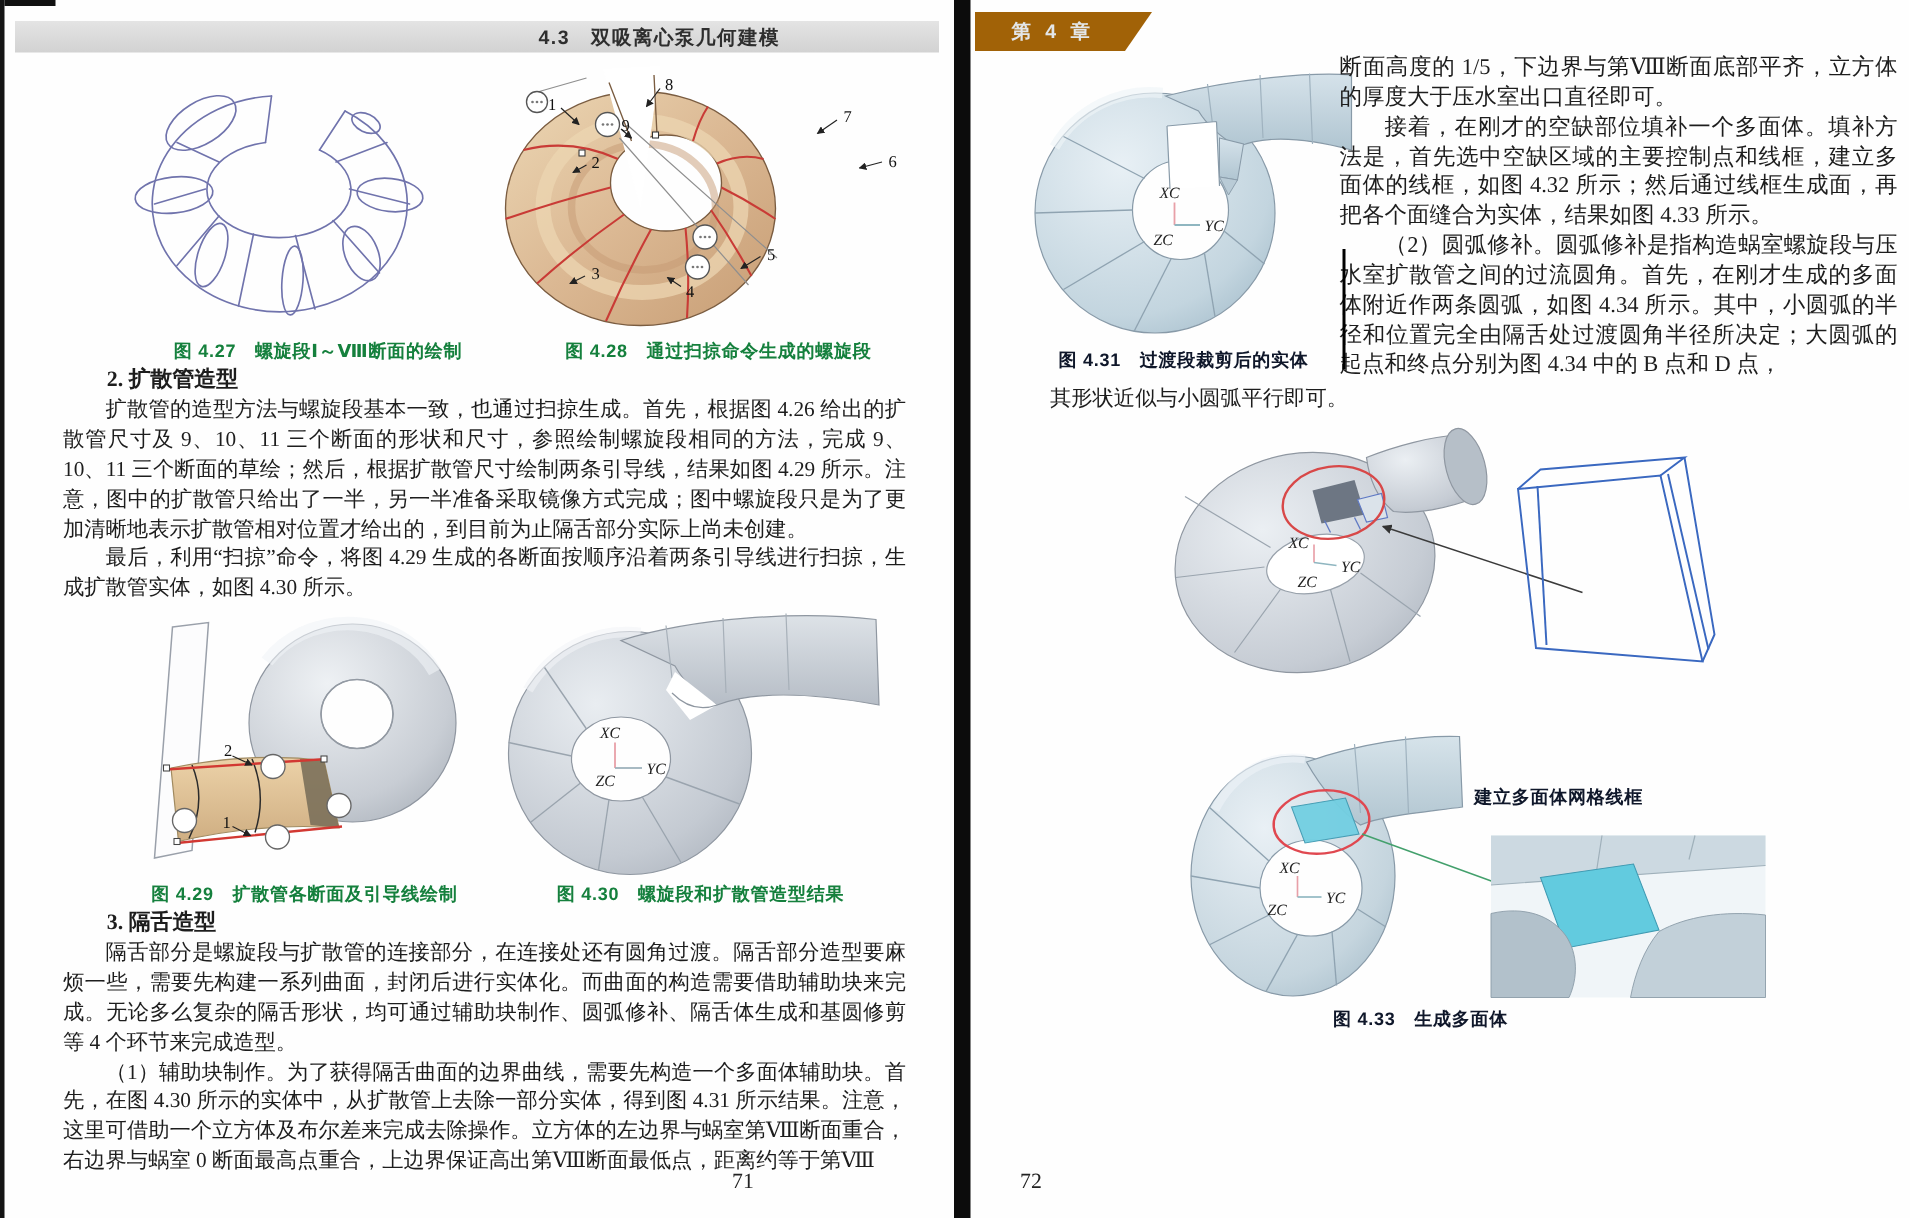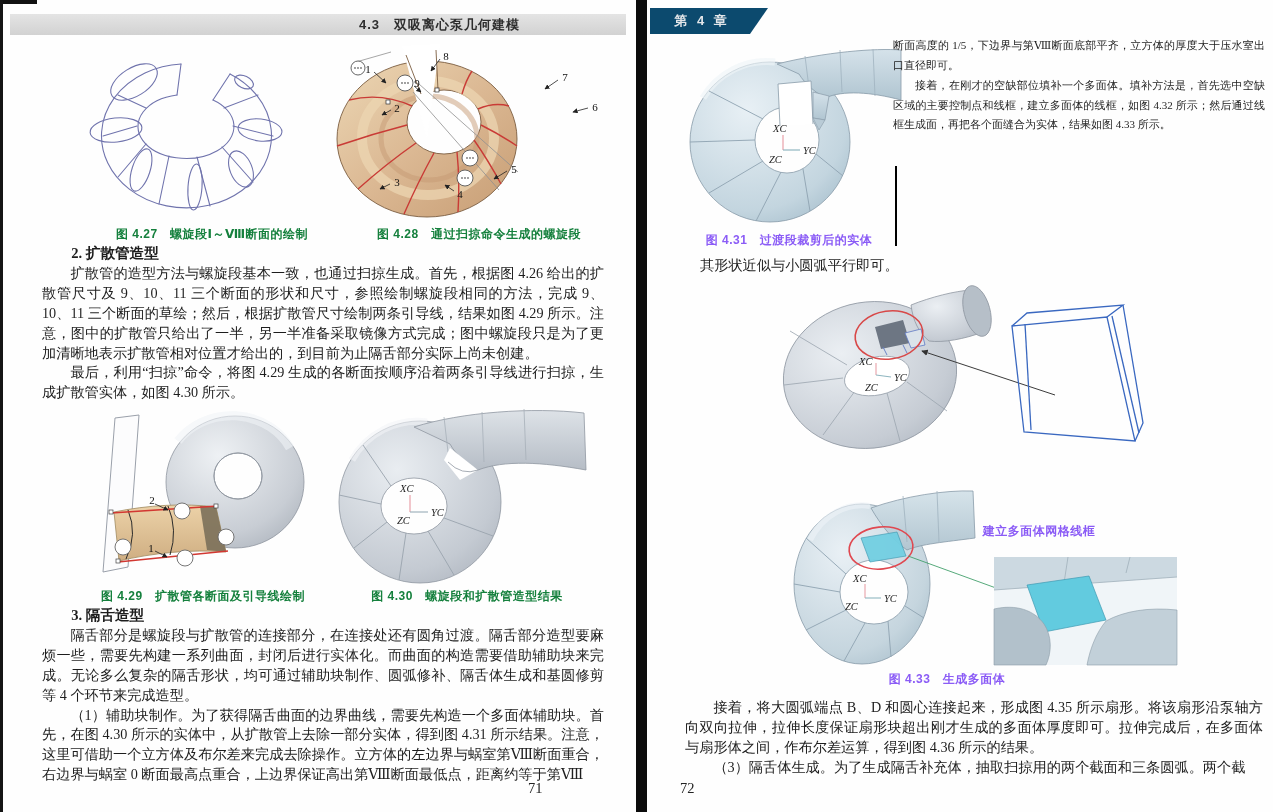--- a/index.html
+++ b/index.html
@@ -11,51 +11,51 @@
   .divider{position:absolute;left:636px;top:0;width:11px;height:812px;background:#0c0c0c;}
   .artifact{position:absolute;left:248px;top:166px;width:2px;height:80px;background:#000;}
   .page{position:absolute;top:0;height:812px;}
   .page-l{left:0;width:562px;}
   .page-r{left:647px;width:626px;}
   
   .l-header{position:absolute;left:10px;top:14px;width:616px;height:21px;line-height:21px;
             background:linear-gradient(to bottom,#e4e4e4,#d2d2d2);
             font-family:"Liberation Sans","DejaVu Sans",sans-serif;font-weight:700;font-size:13px;
             color:#2e2e2e;text-align:right;padding-right:106px;box-sizing:border-box;letter-spacing:1px;}
-  .chapter-tab{position:absolute;left:3px;top:8px;width:118px;height:26px;line-height:26px;background:#0c4a6e;
+  .chapter-tab{position:absolute;left:3px;top:8px;width:118px;height:26px;line-height:26px;background:#a16207;
             clip-path:polygon(0 0,100% 0,calc(100% - 18px) 100%,0 100%);
             font-family:"Liberation Sans","DejaVu Sans",sans-serif;font-weight:700;font-size:13px;
             color:#e3e6e9;text-align:center;padding-right:14px;box-sizing:border-box;letter-spacing:3px;}
   .chapter-bar{position:absolute;left:124px;top:10px;width:474px;height:23px;line-height:23px;
             background:linear-gradient(to right,#cdd0d3,#d8dadc 45%,#e2e4e5);
             clip-path:polygon(10px 0,100% 0,100% 100%,0 100%);
             font-family:"Liberation Sans","DejaVu Sans",sans-serif;font-weight:700;font-size:13px;
             color:#1e1e1e;padding-left:26px;box-sizing:border-box;letter-spacing:2px;}
   
   .tblock{position:absolute;left:42px;width:562px;font-size:14.2px;line-height:19.9px;text-align:justify;}
   .tb1{top:244px;} .tb2{top:606px;}
   .tblock p{margin:0;text-indent:2em;}
   .tblock .hd{font-weight:700;text-indent:2em;font-size:14.6px;}
-  .col-text{position:absolute;left:246px;top:36px;width:372px;font-size:11px;line-height:19.85px;text-align:justify;}
+  .col-text{position:absolute;left:246px;top:36px;width:372px;font-size:15px;line-height:19.85px;text-align:justify;}
   .col-text p{margin:0;text-indent:2em;}
   .col-text p.noindent{text-indent:0;}
   .overflow-line{position:absolute;left:53px;top:256px;width:560px;font-size:14.2px;}
   .btext{position:absolute;left:38px;top:698px;width:578px;font-size:14.2px;line-height:19.9px;text-align:justify;}
   .btext p{margin:0;text-indent:2em;}
   
   .cap{position:absolute;font-family:"Liberation Sans","DejaVu Sans",sans-serif;font-size:12px;font-weight:600;
        text-align:center;letter-spacing:0.5px;}
   .cap-dark{color:#15803d;}
-  .cap-blue{color:#8b5cf6;text-align:center;}
+  .cap-blue{color:#0f172a;text-align:center;}
   .cap27{left:62px;top:226px;width:300px;} .cap28{left:336px;top:226px;width:286px;}
   .cap29{left:58px;top:588px;width:290px;} .cap30{left:338px;top:588px;width:258px;}
   .cap31{left:28px;top:232px;width:228px;} .cap32{left:195px;top:475px;width:340px;margin-top:48px;}
   .cap33{left:150px;top:671px;width:300px;}
   .pagenum{position:absolute;font-size:14.5px;color:#222;}
-  .pn-l{left:488px;top:780px;margin-left:40px;} .pn-r{left:33px;top:780px;}
+  .pn-l{left:488px;top:780px;} .pn-r{left:33px;top:780px;}
   .fig{position:absolute;}
   .f27{left:84px;top:48px;} .f28{left:336px;top:42px;} .f29{left:78px;top:406px;} .f30{left:332px;top:400px;}
   .f31{left:28px;top:40px;} .f32{left:28px;top:283px;} .f33{left:28px;top:480px;}
   svg text{font-family:"Liberation Serif","DejaVu Serif",serif;}
   .axis-lbl{font-size:10.5px;font-style:italic;fill:#222;}
   .numlbl{font-size:11px;fill:#111;}
 </style>
 </head>
 <body>
 
@@ -304,20 +304,21 @@
         <text class="axis-lbl" x="98" y="92">XC</text>
         <text class="axis-lbl" x="128" y="114">YC</text>
         <text class="axis-lbl" x="94" y="123">ZC</text>
       </g>
     </svg>
     <div class="cap cap-blue cap31">图 4.31　过渡段裁剪后的实体</div>
 
     <div class="col-text">
       <p class="noindent">断面高度的 1/5，下边界与第Ⅷ断面底部平齐，立方体的厚度大于压水室出口直径即可。</p>
       <p>接着，在刚才的空缺部位填补一个多面体。填补方法是，首先选中空缺区域的主要控制点和线框，建立多面体的线框，如图 4.32 所示；然后通过线框生成面，再把各个面缝合为实体，结果如图 4.33 所示。</p>
+      <p>（2）圆弧修补。圆弧修补是指构造蜗室螺旋段与压水室扩散管之间的过流圆角。首先，在刚才生成的多面体附近作两条圆弧，如图 4.34 所示。其中，小圆弧的半径和位置完全由隔舌处过渡圆角半径所决定；大圆弧的起点和终点分别为图 4.34 中的 B 点和 D 点，</p>
     </div>
     <div class="artifact"></div>
     <div class="overflow-line">其形状近似与小圆弧平行即可。</div>
 
     <svg class="fig f32" width="505" height="172" viewBox="0 0 505 172">
       <defs>
         <radialGradient id="gG32" cx="0.36" cy="0.32" r="0.9">
           <stop offset="0" stop-color="#ebeff3"></stop>
             <stop offset="0.7" stop-color="#c6ccd4"></stop>
             <stop offset="1" stop-color="#aab2bc"></stop>
@@ -397,20 +398,16 @@
         <rect x="0" y="0" width="183" height="108" fill="#f0f5f8"></rect>
         <polygon points="0,0 183,0 183,20 0,33" fill="#ccd9e1"></polygon>
         <path d="M74,0 L70,26 M136,0 L132,16 M0,33 L183,20" stroke="#9fb0ba" stroke-width="0.8" fill="none"></path>
         <polygon points="33,28 95,19 112,63 50,75" fill="#62cbdf" stroke="#3f9ab2" stroke-width="0.7"></polygon>
         <path d="M0,52 C22,47 40,53 50,67 C58,79 58,95 52,108 L0,108 Z" fill="#b2c1cb" stroke="#8b9ca8" stroke-width="0.6"></path>
         <path d="M112,64 C130,54 155,50 183,53 L183,108 L93,108 C96,92 102,76 112,64 Z" fill="#c2d0d9" stroke="#8b9ca8" stroke-width="0.6"></path>
       </g>
     </svg>
     <div class="cap cap-blue cap33">图 4.33　生成多面体</div>
 
-    <div class="btext">
-      <p>接着，将大圆弧端点 B、D 和圆心连接起来，形成图 4.35 所示扇形。将该扇形沿泵轴方向双向拉伸，拉伸长度保证扇形块超出刚才生成的多面体厚度即可。拉伸完成后，在多面体与扇形体之间，作布尔差运算，得到图 4.36 所示的结果。</p>
-      <p>（3）隔舌体生成。为了生成隔舌补充体，抽取扫掠用的两个截面和三条圆弧。两个截</p>
-    </div>
 
     <div class="pagenum pn-r">72</div>
   </section>
 </div>
 
 </body></html>

